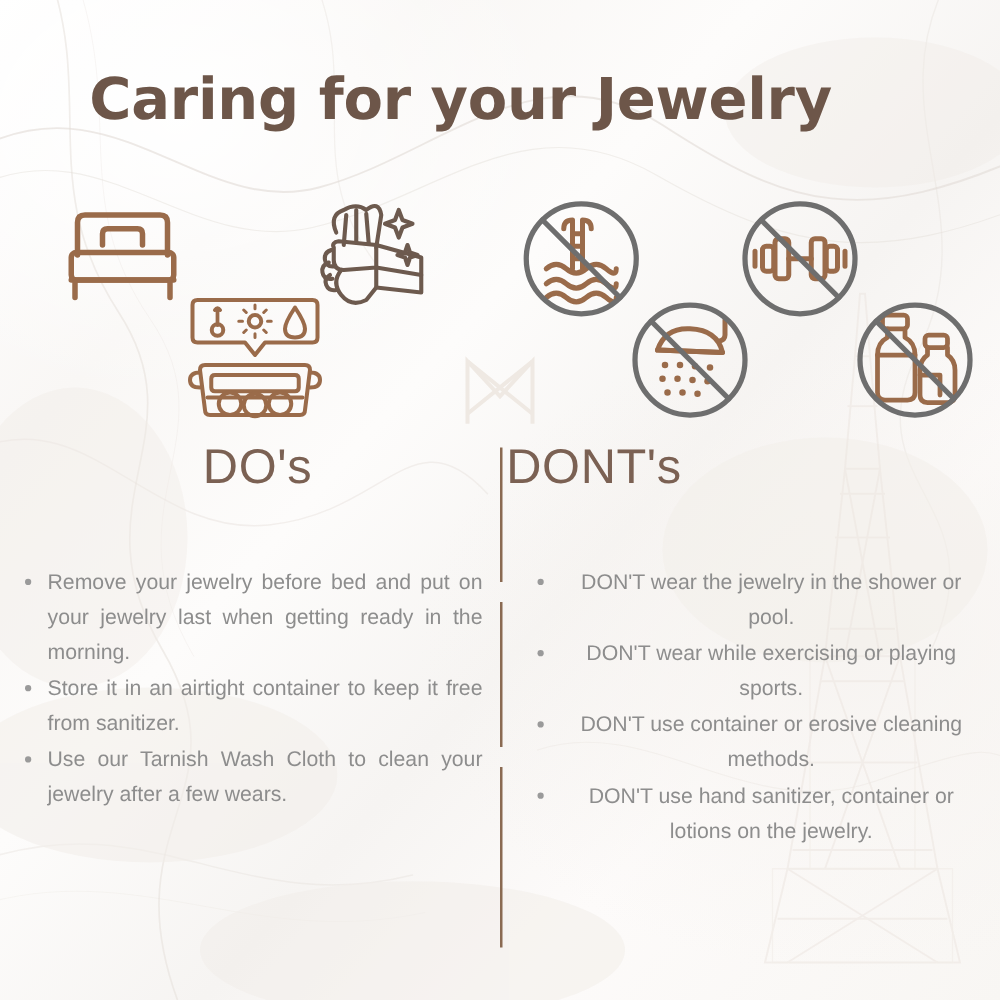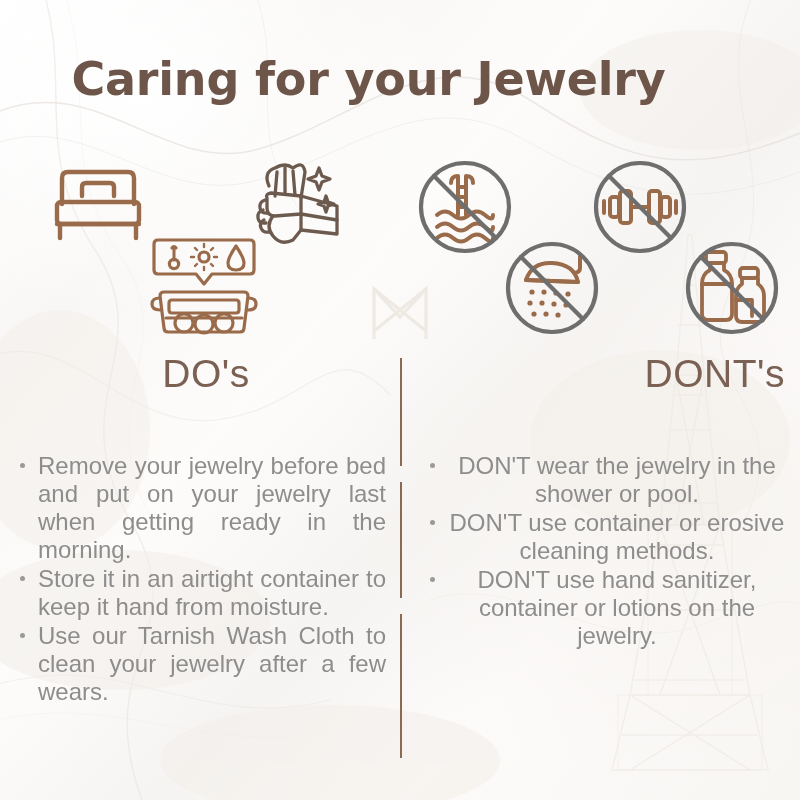--- a/index.html
+++ b/index.html
@@ -87,21 +87,21 @@
     position: absolute;
     top: 352px;
     font-size: 39px;
     font-weight: 400;
     color: #7b6153;
     font-family: "Liberation Sans", sans-serif;
     letter-spacing: 0.5px;
     margin-left: 10px;
   }
   .heading-do   { left: 0;   width: 392px; text-align: center; }
-  .heading-dont { left: 395px; width: 380px; text-align: right; }
+  .heading-dont { left: 395px; width: 380px; text-align: left; }
 
   
   .divider {
     position: absolute;
     left: 400px;
     top: 358px;
     width: 2px;
     height: 400px;
     background: linear-gradient(to bottom,
         #8a6a52 0%, #8a6a52 27%,
@@ -109,21 +109,21 @@
         #8a6a52 31%, #8a6a52 60%,
         rgba(138,106,82,0) 60%, rgba(138,106,82,0) 64%,
         #8a6a52 64%, #8a6a52 100%);
   }
 
   
   .list {
     position: absolute;
     top: 452px;
     color: #8d8d8d;
-    font-size: 24px;
+    font-size: 17px;
     line-height: 28px;
     font-family: "Liberation Sans", sans-serif;
   }
   .list-do   { left: 14px;  width: 372px; }
   .list-dont { left: 424px; width: 362px; }
 
   .bullet {
     position: relative;
     padding-left: 24px;
     margin-bottom: 1px;
@@ -347,32 +347,35 @@
   <div class="heading heading-do">DO's</div>
   <div class="heading heading-dont">DONT's</div>
 
   <div class="divider"></div>
 
   <div class="list list-do">
     <div class="bullet">
       <span>Remove your jewelry before bed and put on your jewelry last when getting ready in the morning.</span>
     </div>
     <div class="bullet">
-      <span>Store it in an airtight container to keep it hand from moisture.</span>
+      <span>Store it in an airtight container to keep it free from sanitizer.</span>
     </div>
     <div class="bullet">
       <span>Use our Tarnish Wash Cloth to clean your jewelry after a few wears.</span>
     </div>
   </div>
 
   <div class="list list-dont">
     <div class="bullet">
       <span>DON'T wear the jewelry in the shower or pool.</span>
     </div>
     <div class="bullet">
+      <span>DON'T wear while exercising or playing sports.</span>
+    </div>
+    <div class="bullet">
       <span>DON'T use container or erosive cleaning methods.</span>
     </div>
     <div class="bullet">
       <span>DON'T use hand sanitizer, container or lotions on the jewelry.</span>
     </div>
   </div>
 
 </div>
 
 </body></html>

